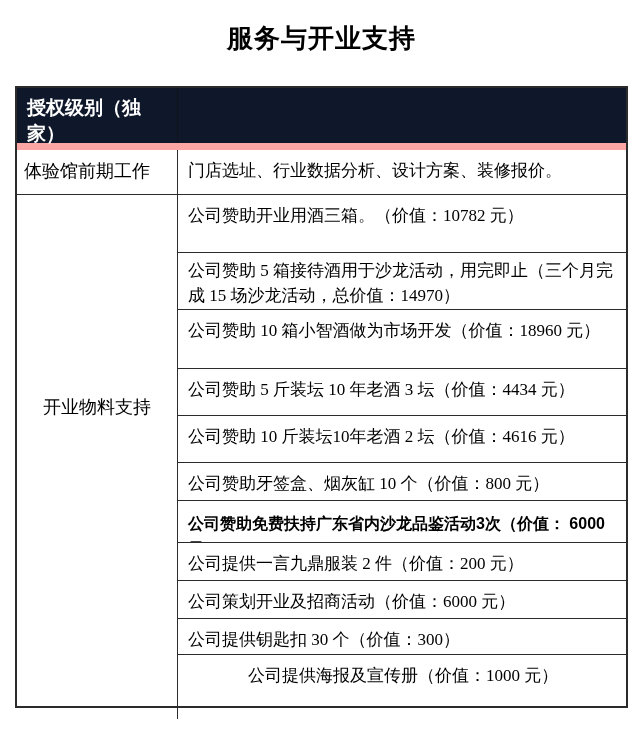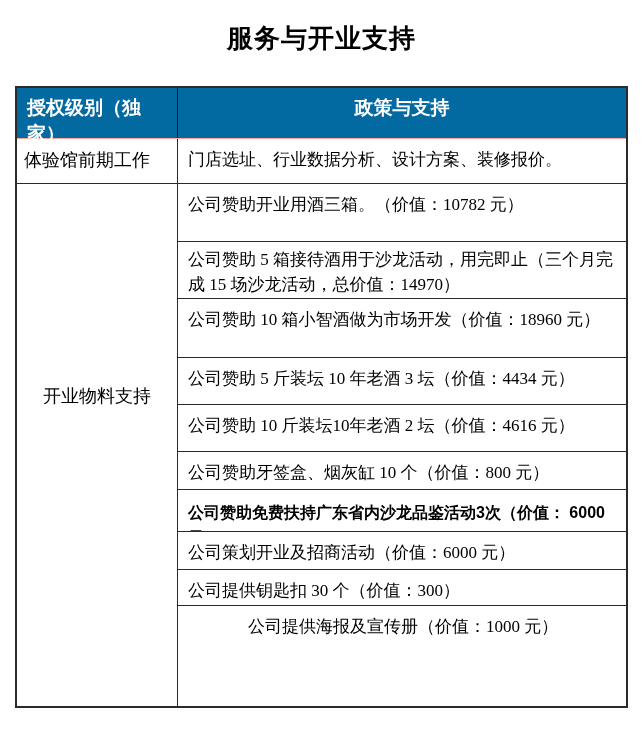--- a/index.html
+++ b/index.html
@@ -30,21 +30,21 @@
     border: 2px solid #2b2b2b;
     background: #fff;
   }
 
   .trow { display: flex; width: 100%; }
 
   .c1 { width: 161px; flex: 0 0 161px; border-right: 1px solid #2b2b2b; }
   .c2 { flex: 1 1 auto; min-width: 0; }
 
   
-  .thead { height: 51px; background: #0369a1; border-bottom: 1px solid #fca5a5; }
+  .thead { height: 62px; background: #0f172a; border-bottom: 7px solid #fca5a5; }
   .thead .cell {
     color: #ffffff;
     font-weight: 700;
     font-size: 19px;
     padding-top: 7px;
   }
   .thead .c1 { padding-left: 10px; border-right: 1px solid #10131a; }
   .thead .c2 { text-align: center; }
 
   
@@ -91,40 +91,40 @@
 <body>
 
 <div class="page">
 
   <div class="title">服务与开业支持</div>
 
   <div class="tbl">
 
     <div class="trow thead">
       <div class="c1 cell">授权级别（独家）</div>
-      <div class="c2 cell">政策与支持</div>
     </div>
 
     <div class="trow row1">
       <div class="c1 serif">体验馆前期工作</div>
       <div class="c2 serif">门店选址、行业数据分析、设计方案、装修报价。</div>
     </div>
 
     <div class="merged">
       <div class="c1 serif merged-label-cell">
         <span>开业物料支持</span>
       </div>
       <div class="stack">
         <div class="item serif h58">公司赞助开业用酒三箱。（价值：10782 元）</div>
         <div class="item serif h57 two-line">公司赞助 5 箱接待酒用于沙龙活动，用完即止（三个月完成 15 场沙龙活动，总价值：14970）</div>
         <div class="item serif h43">公司赞助 10 箱小智酒做为市场开发（价值：18960 元）</div>
         <div class="item serif h47">公司赞助 5 斤装坛 10 年老酒 3 坛（价值：4434 元）</div>
         <div class="item serif h47">公司赞助 10 斤装坛10年老酒 2 坛（价值：4616 元）</div>
         <div class="item serif h38">公司赞助牙签盒、烟灰缸 10 个（价值：800 元）</div>
         <div class="item alt h42">公司赞助免费扶持广东省内沙龙品鉴活动3次（价值： 6000元）</div>
+        <div class="item serif h38">公司提供一言九鼎服装 2 件（价值：200 元）</div>
         <div class="item serif h38">公司策划开业及招商活动（价值：6000 元）</div>
         <div class="item serif h36">公司提供钥匙扣 30 个（价值：300）</div>
         <div class="item serif h40">公司提供海报及宣传册（价值：1000 元）</div>
       </div>
     </div>
 
   </div>
 </div>
 
 </body></html>

